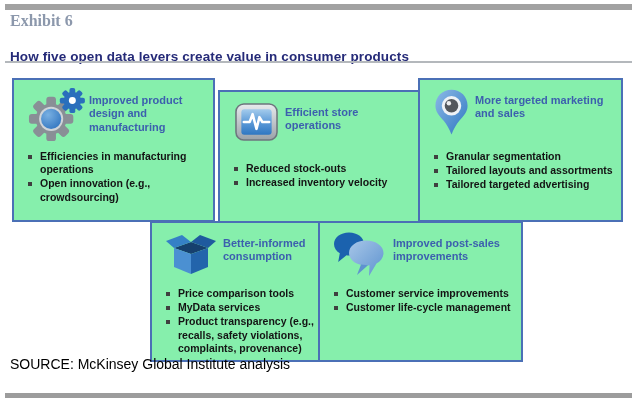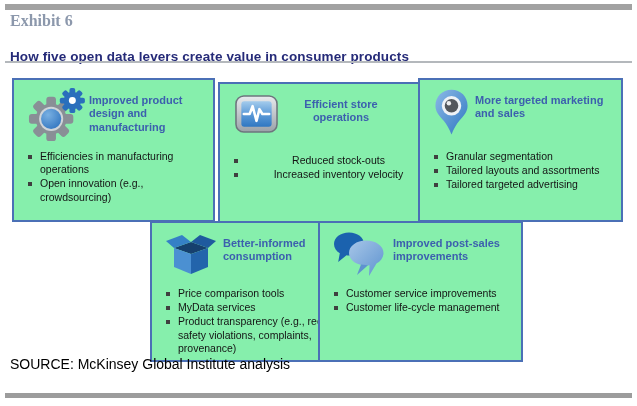--- a/index.html
+++ b/index.html
@@ -27,21 +27,21 @@
   .header-rule {
     position: absolute; left: 5px; top: 61px; width: 627px; height: 2px;
     background: #b4b8bc;
   }
   .lever-box {
     position: absolute;
     border: 2px solid #4b70b6;
     background: #86efac;
   }
   .b1 { left: 12px;  top: 78px;  width: 203px; height: 144px; }
-  .b2 { left: 218px; top: 82px;  width: 220px; height: 144px; text-align: center; }
+  .b2 { left: 218px; top: 90px;  width: 220px; height: 144px; }
   .b3 { left: 418px; top: 78px;  width: 205px; height: 144px; }
   .b4 { left: 113px; top: 221px; width: 204px; height: 141px; margin-left: 37px; }
   .b5 { left: 318px; top: 221px; width: 205px; height: 141px; }
   .box-header { display: flex; align-items: flex-start; padding: 8px 4px 0 7px; }
   .b1 .box-header, .b2 .box-header, .b3 .box-header { height: 68px; }
   .b4 .box-header, .b5 .box-header { height: 62px; }
   .icon-wrap { flex: 0 0 auto; display: flex; justify-content: center; }
   .b1 .icon-wrap { width: 68px; }
   .b2 .icon-wrap { width: 58px; margin-top: 2px; }
   .b3 .icon-wrap { width: 48px; }
@@ -49,21 +49,21 @@
   .b5 .icon-wrap { width: 66px; }
   .box-title {
     font-weight: bold; font-size: 11px; line-height: 1.22;
     color: #3c5fae; padding-top: 6px;
   }
   .b1 .box-title { width: 108px; }
   .b2 .box-title { width: 112px; }
   .b3 .box-title { width: 150px; }
   .b4 .box-title { width: 112px; }
   .b5 .box-title { width: 132px; }
-  ul.box-list { list-style: none; margin: 2px 0 0; padding: 0 5px 0 13px; }
+  ul.box-list { list-style: none; margin: 2px 0 0; padding: 0 5px 0 13px; font-weight: bold; }
   ul.box-list li {
     position: relative; padding-left: 13px; margin-bottom: 1px;
     font-size: 10.5px; line-height: 1.26; color: #141414;
   }
   ul.box-list li::before {
     content: ""; position: absolute; left: 1px; top: 5px;
     width: 4px; height: 4px; background: #3f3f3f;
   }
   .source-line {
     position: absolute; left: 10px; top: 356px;

